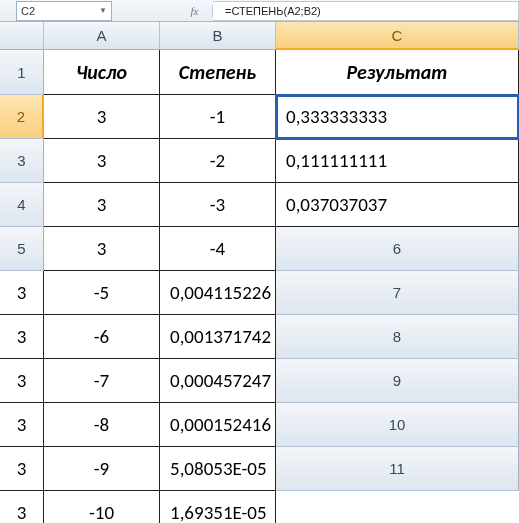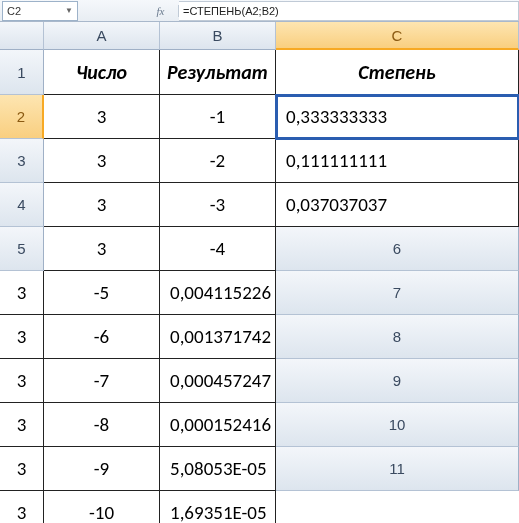--- a/index.html
+++ b/index.html
@@ -15,25 +15,25 @@
     .formula-bar {
       display: flex;
       align-items: center;
       height: 22px;
       background: linear-gradient(to bottom, #f5f8fb, #e8edf3);
       border-bottom: 1px solid #a9b8cb;
       font-size: 11px;
       font-family: "Segoe UI", Tahoma, sans-serif;
     }
     .name-box {
-      width: 76px;
+      width: 96px;
       height: 20px;
       background: #fff;
       border: 1px solid #9db2c9;
-      margin-left: 2px;
+      margin-left: 16px;
       padding: 0 4px;
       display: flex;
       align-items: center;
       justify-content: space-between;
       color: #333;
     }
     .name-box-dd {
       font-size: 8px;
       color: #666;
     }
@@ -46,21 +46,21 @@
       font-size: 11px;
       border-right: 1px solid #c0cad6;
       margin-left: 65px;
     }
     .formula-input {
       flex: 1;
       background: #fff;
       height: 20px;
       border: 1px solid #c0cad6;
       border-left: none;
-      padding-left: 4px;
+      padding-left: 12px;
       display: flex;
       align-items: center;
       color: #222;
     }
     .sheet {
       display: grid;
       grid-template-columns: 44px 116px 116px 243px;
       font-size: 19px;
     }
     .corner {
@@ -144,22 +144,22 @@
 </div>
 
 <div class="sheet">
   <div class="corner"></div>
   <div class="col-hdr">A</div>
   <div class="col-hdr">B</div>
   <div class="col-hdr sel">C</div>
 
   <div class="row-hdr h1">1</div>
   <div class="cell hdr r1">Число</div>
+  <div class="cell hdr r1">Степень</div>
   <div class="cell hdr r1">Результат</div>
-  <div class="cell hdr r1">Степень</div>
 
   <div class="row-hdr sel">2</div>
   <div class="cell num">3</div>
   <div class="cell num">-1</div>
   <div class="cell res active">0,333333333</div>
 
   <div class="row-hdr">3</div>
   <div class="cell num">3</div>
   <div class="cell num">-2</div>
   <div class="cell res">0,111111111</div>

